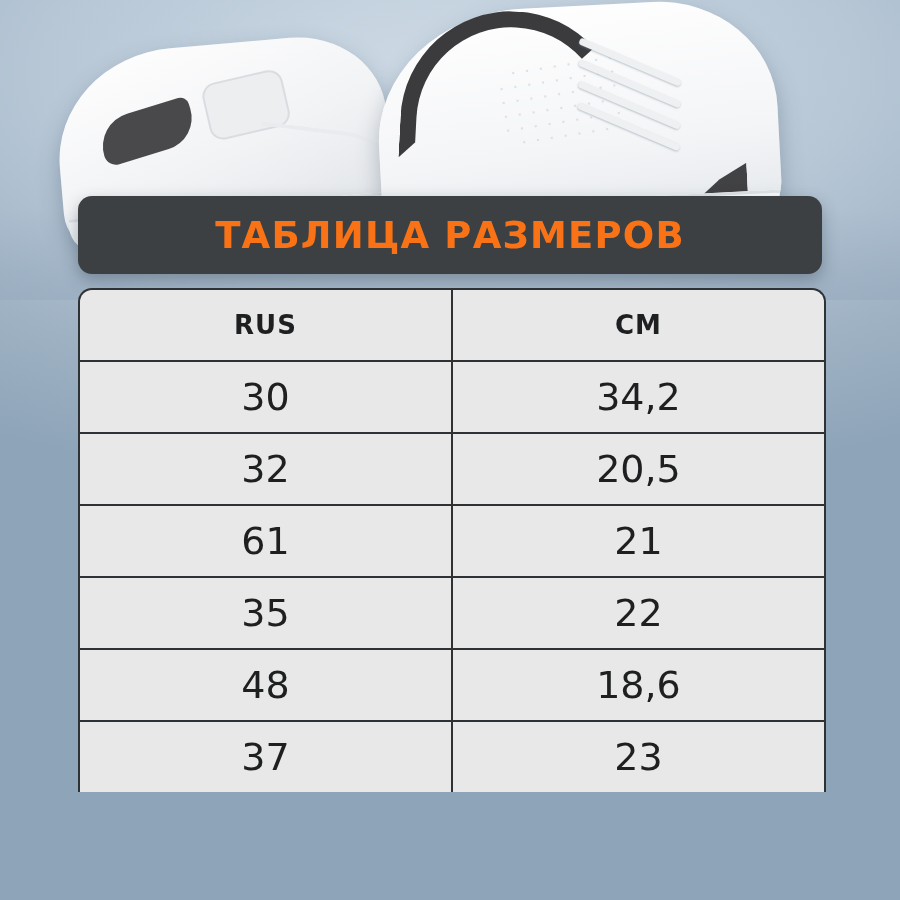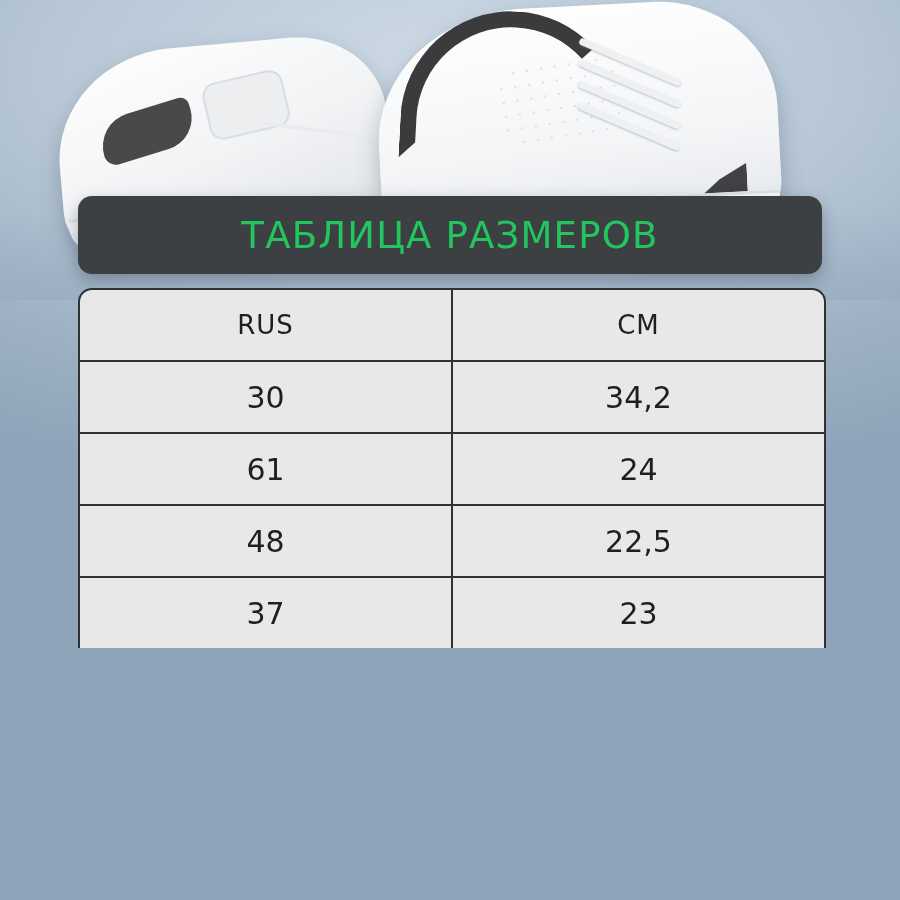--- a/index.html
+++ b/index.html
@@ -183,23 +183,23 @@
     width: 744px;
     height: 78px;
     background: #3c4043;
     border-radius: 14px;
     display: flex;
     align-items: center;
     justify-content: center;
     box-shadow: 0 6px 16px rgba(40,55,70,0.35);
   }
   .banner-title {
-    color: #22c55e;
+    color: #f97316;
     font-size: 37px;
-    font-weight: 400;
+    font-weight: 700;
     letter-spacing: 1.2px;
     font-family: "DejaVu Sans", "Liberation Sans", sans-serif;
     white-space: nowrap;
   }
 
   
   .table-wrap {
     position: absolute;
     left: 78px;
     top: 288px;
@@ -222,26 +222,26 @@
     border-bottom: 2px solid #2f3234;
     border-right: 2px solid #2f3234;
   }
   table.size-table th:last-child,
   table.size-table td:last-child {
     border-right: none;
   }
   table.size-table th {
     height: 68px;
     font-size: 26px;
-    font-weight: 400;
+    font-weight: 700;
     letter-spacing: 1px;
   }
   table.size-table td {
     height: 68px;
-    font-size: 30px;
+    font-size: 38px;
     font-weight: 400;
   }
   table.size-table tbody tr:last-child td {
     border-bottom: none;
   }
 </style>
 </head>
 <body>
 
 <div class="page">
@@ -278,26 +278,34 @@
           <th>RUS</th>
           <th>CM</th>
         </tr>
       </thead>
       <tbody>
         <tr>
           <td>30</td>
           <td>34,2</td>
         </tr>
         <tr>
+          <td>32</td>
+          <td>20,5</td>
+        </tr>
+        <tr>
           <td>61</td>
-          <td>24</td>
+          <td>21</td>
+        </tr>
+        <tr>
+          <td>35</td>
+          <td>22</td>
         </tr>
         <tr>
           <td>48</td>
-          <td>22,5</td>
+          <td>18,6</td>
         </tr>
         <tr>
           <td>37</td>
           <td>23</td>
         </tr>
       </tbody>
     </table>
   </div>
 
 </div>

